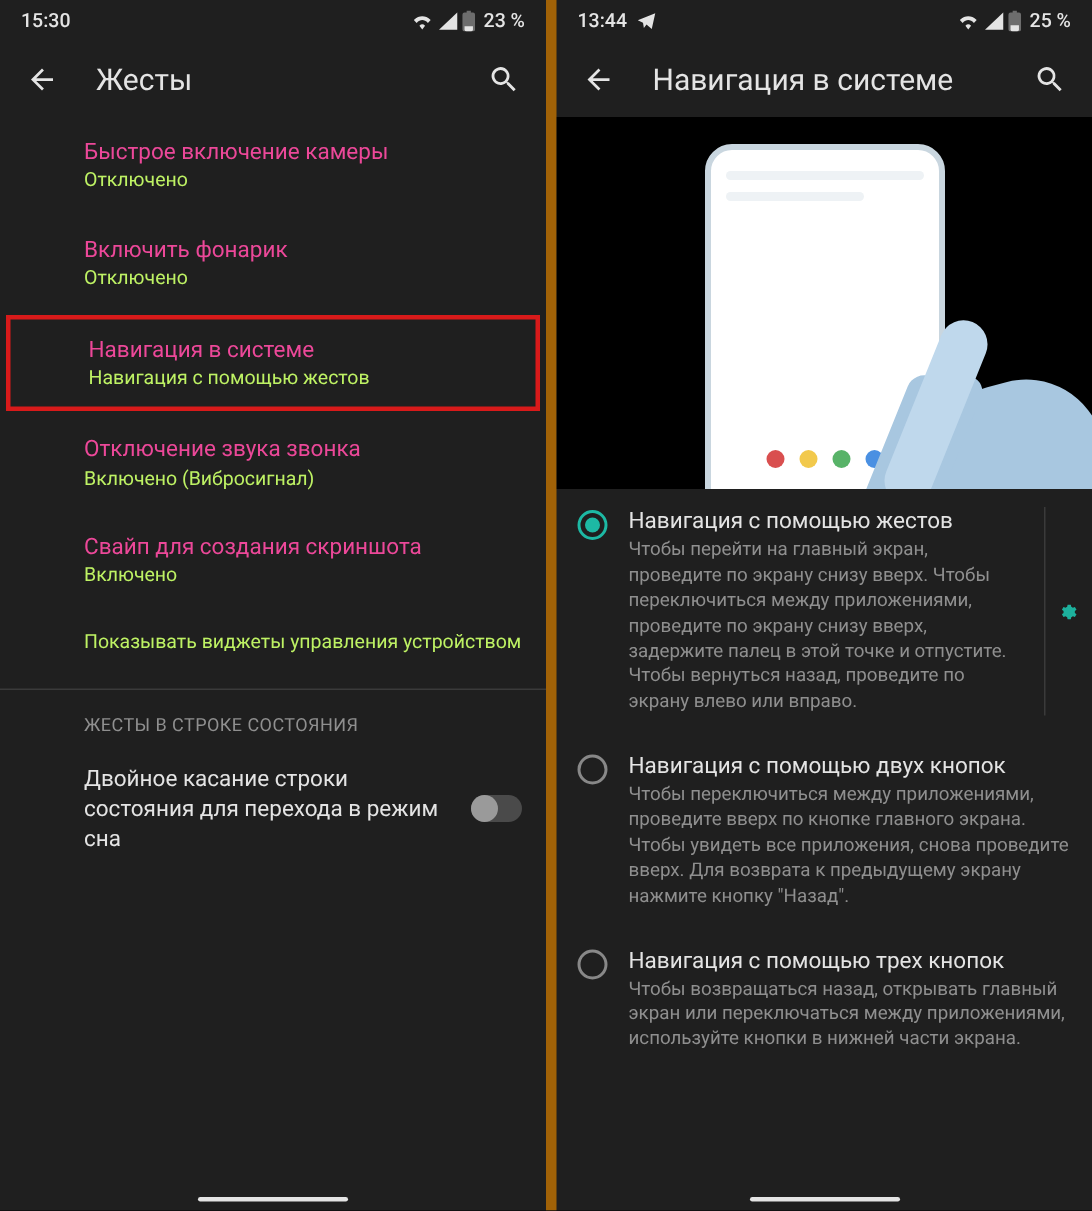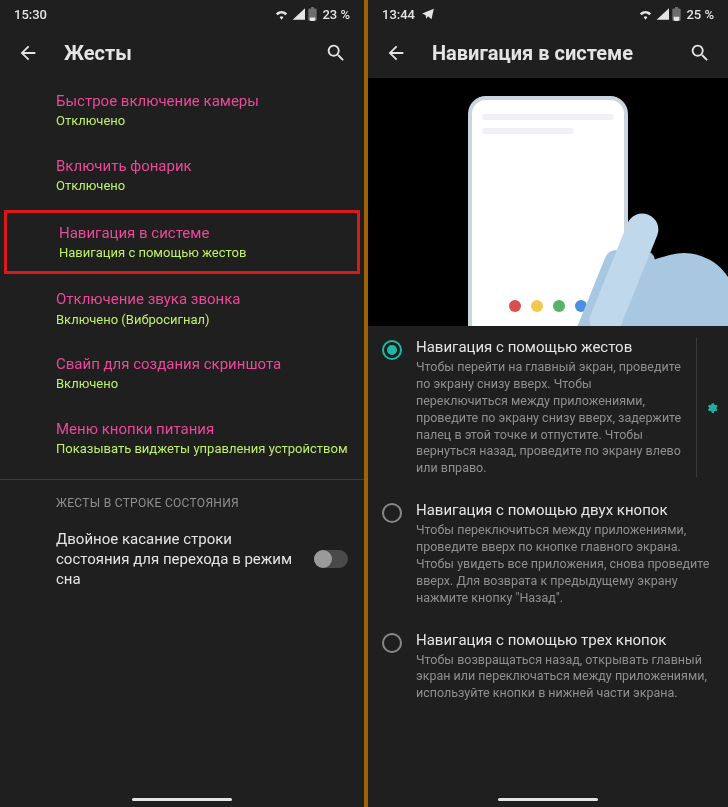--- a/index.html
+++ b/index.html
@@ -14,21 +14,21 @@
   .screen {
     width: 364px;
     height: 807px;
     background: #1f1f1f;
     color: #e4e4e4;
     position: relative;
     overflow: hidden;
     display: flex;
     flex-direction: column;
   }
-  .screen + .screen { border-left: 4px solid #a16207; }
+  .screen + .screen { border-left: 7px solid #a16207; }
 
   
   .status-bar {
     height: 28px;
     display: flex;
     align-items: center;
     padding: 0 14px;
     font-size: 13px;
     font-weight: 500;
     color: #e4e4e4;
@@ -40,21 +40,21 @@
   
   .app-header {
     height: 50px;
     display: flex;
     align-items: center;
     padding: 0 16px;
     gap: 24px;
   }
   .app-header .title {
     font-size: 20px;
-    font-weight: 700;
+    font-weight: 400;
     flex: 1;
   }
   .icon-btn {
     width: 24px; height: 24px;
     display: flex; align-items: center; justify-content: center;
     color: #e4e4e4;
   }
 
   
   .list {
@@ -281,21 +281,20 @@
     </div>
     <div class="item">
       <div class="title">Отключение звука звонка</div>
       <div class="subtitle">Включено (Вибросигнал)</div>
     </div>
     <div class="item">
       <div class="title">Свайп для создания скриншота</div>
       <div class="subtitle">Включено</div>
     </div>
     <div class="item">
-      <div class="title">Меню кнопки питания</div>
       <div class="subtitle">Показывать виджеты управления устройством</div>
     </div>
 
     <div class="divider"></div>
     <div class="section-header">ЖЕСТЫ В СТРОКЕ СОСТОЯНИЯ</div>
 
     <div class="toggle-item">
       <div class="title">Двойное касание строки состояния для перехода в режим сна</div>
       <div class="switch"></div>
     </div>

